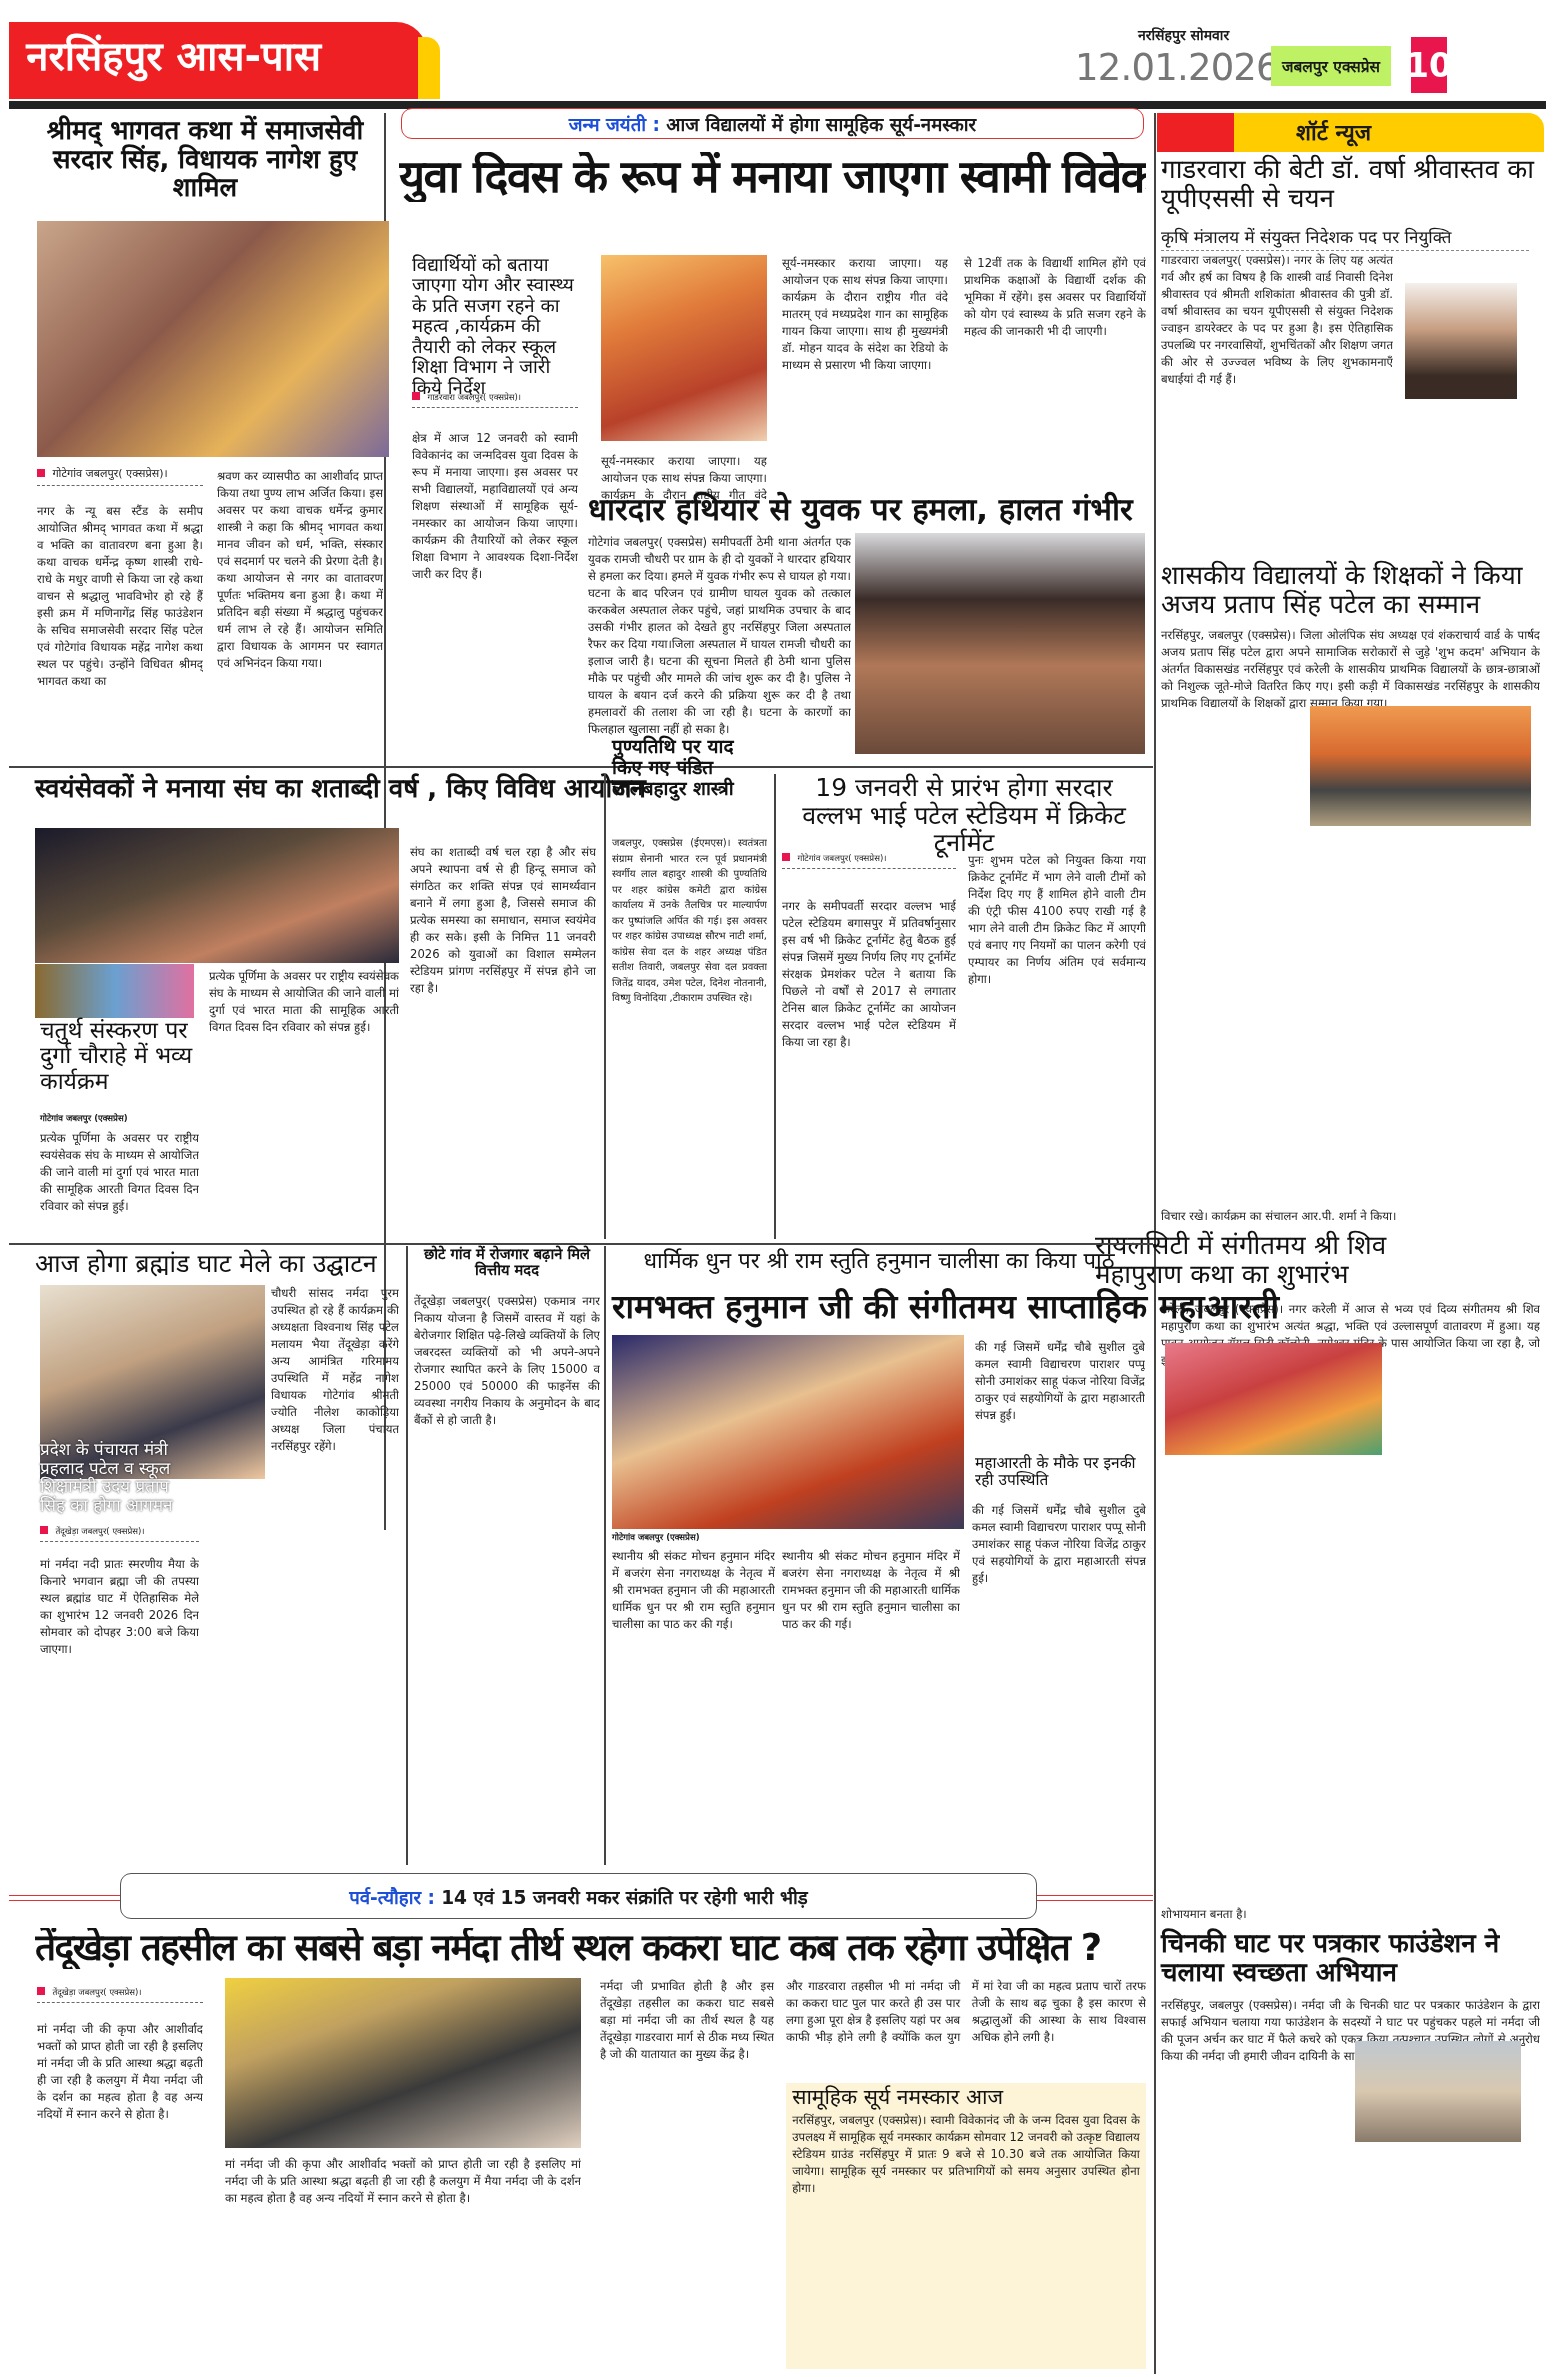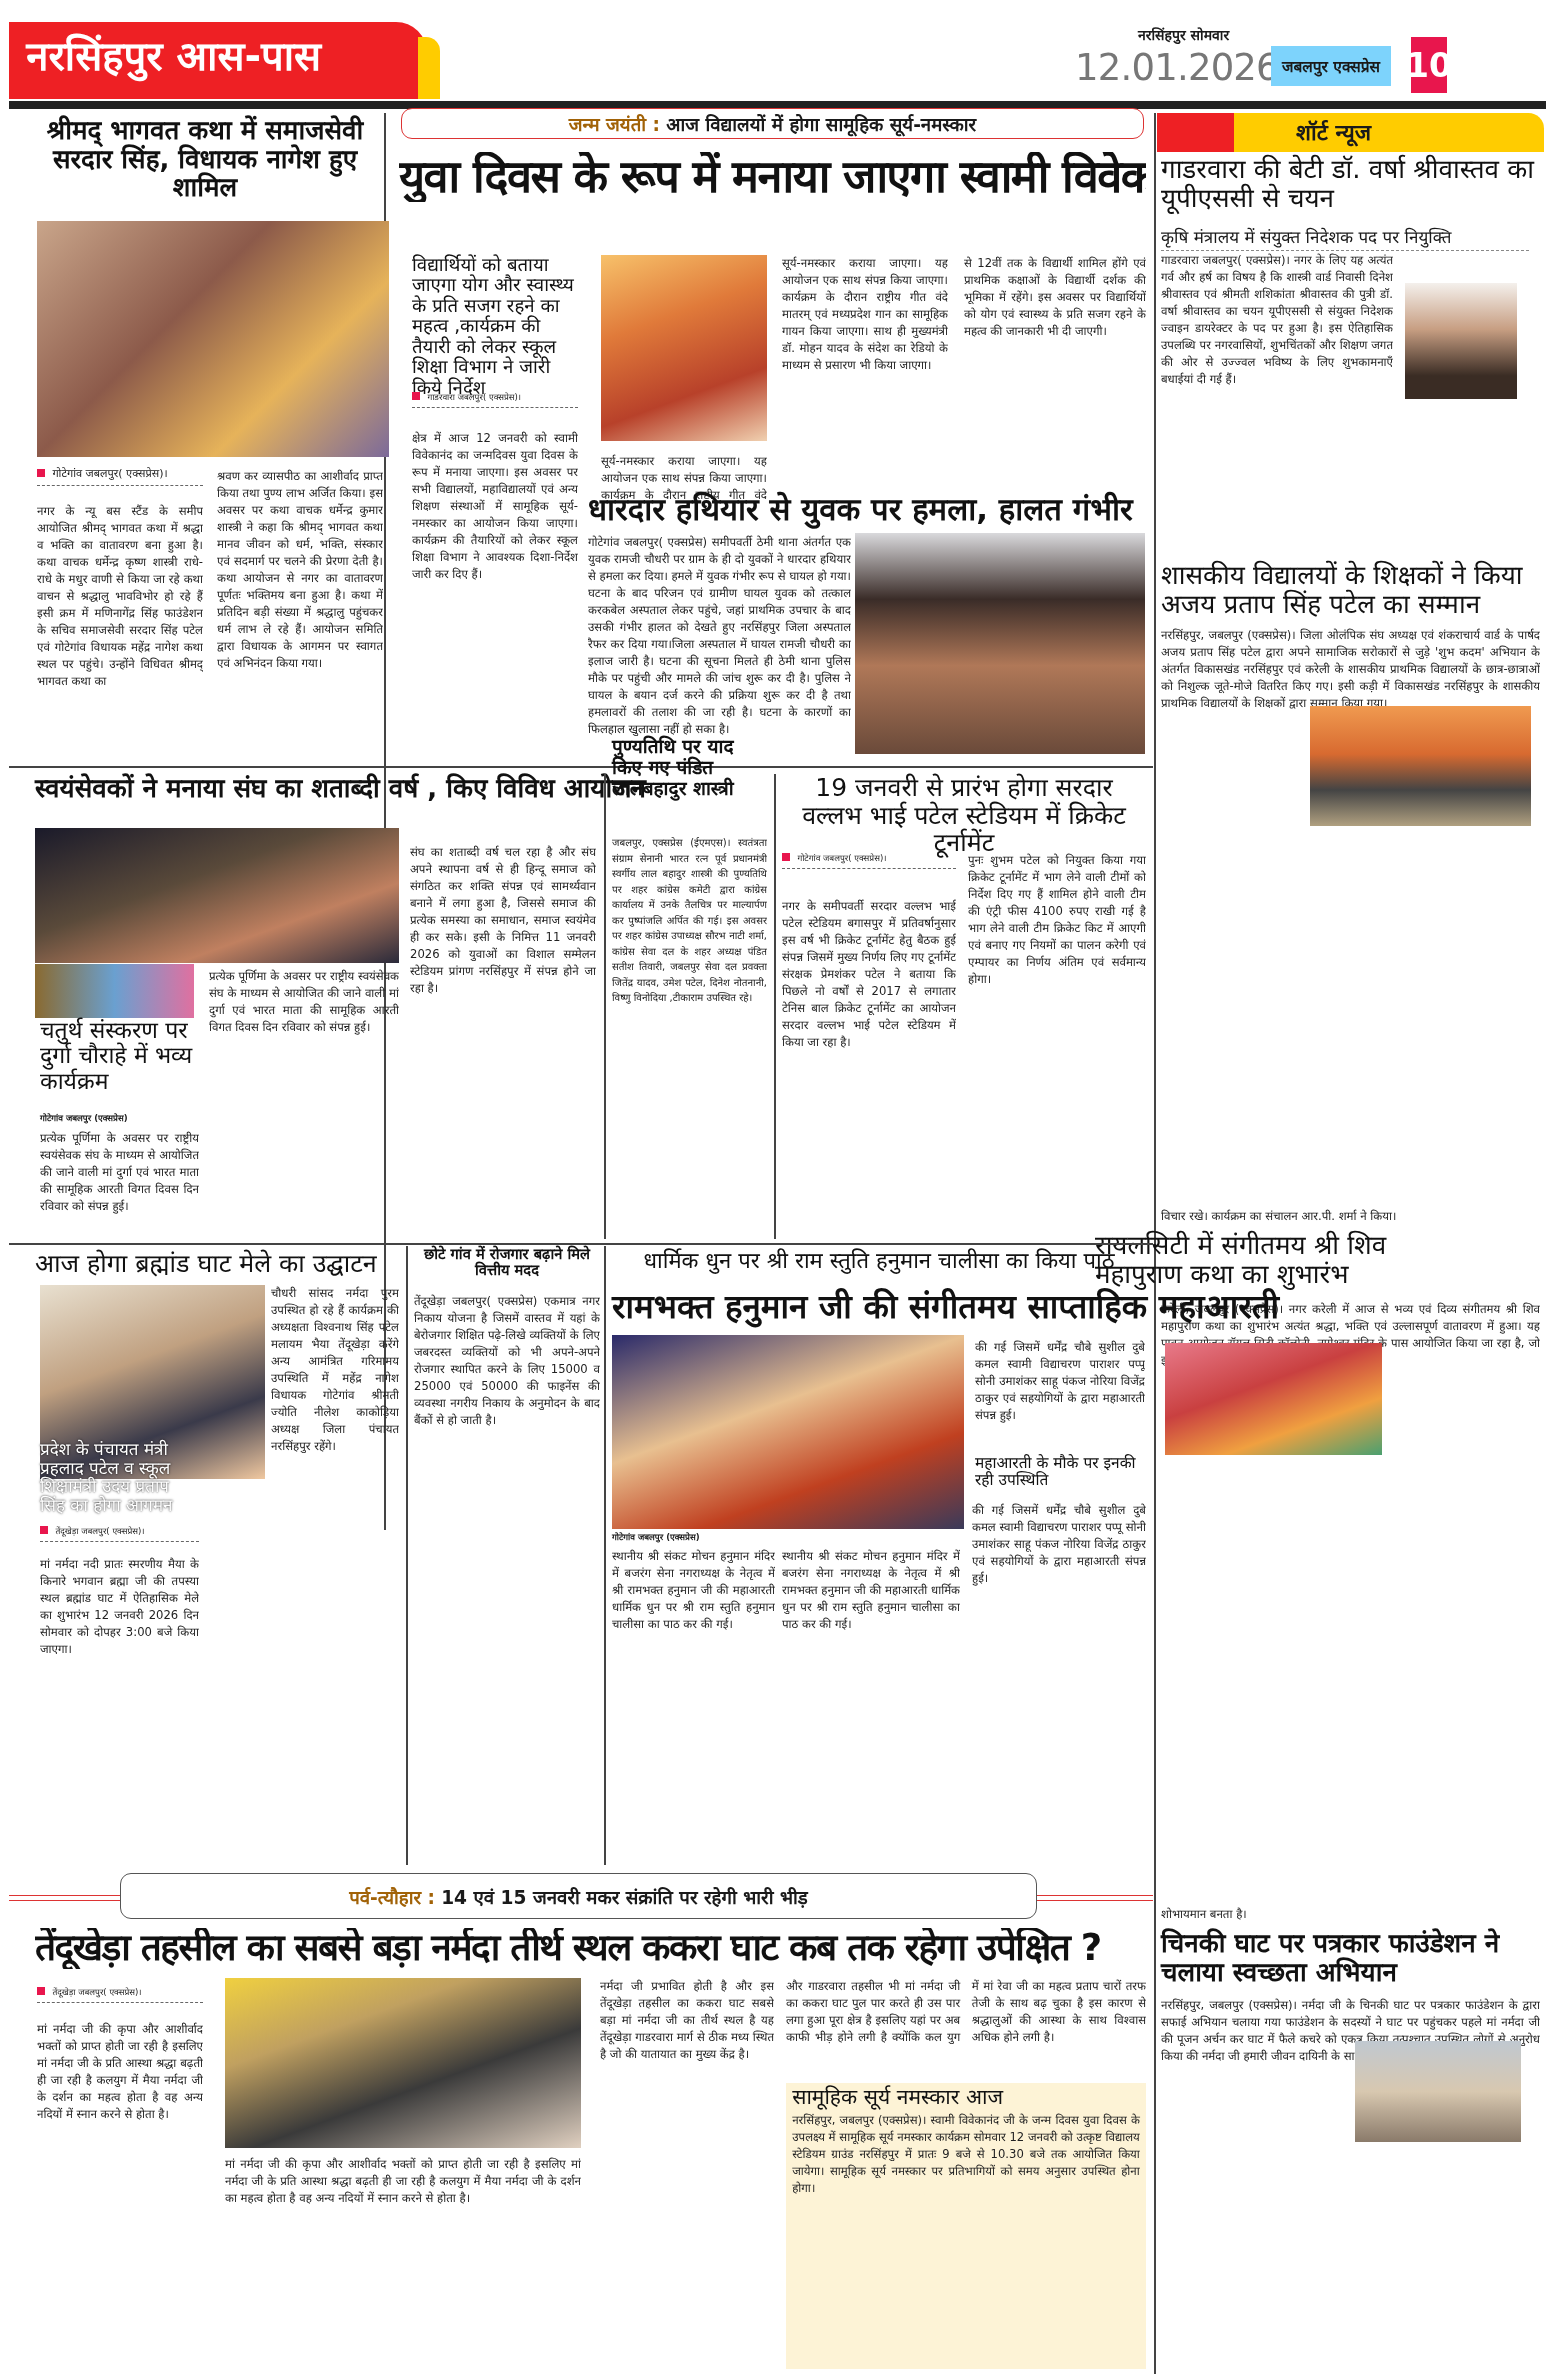--- a/index.html
+++ b/index.html
@@ -2,33 +2,33 @@
 <html style="font-size:12.4px"><head>
 <meta charset="utf-8">
 <style>
 *{box-sizing:border-box;margin:0;padding:0}
 body{width:1555px;height:2377px;background:#fff;font-family:"DejaVu Sans",sans-serif;color:#1a1a1a;position:relative;overflow:hidden}
 .abs{position:absolute}
 .mast-red{left:9.3px;top:22px;width:418px;height:77px;background:#ee2024;border-radius:0 31px 0 0;color:#fff;font-size:40px;font-weight:bold;padding:14px 0 0 17px;line-height:1}
 .mast-yellow{left:418px;top:37px;width:22px;height:62px;background:#ffcc00;border-radius:0 14px 0 0}
 .dayline{left:1138px;top:25px;font-size:14px;font-weight:bold}
 .dateline{left:1075px;top:46px;font-size:37px;color:#777;letter-spacing:-0.8px}
-.brand{left:1271px;top:46px;width:120px;height:40px;background:#7dd3fc;font-size:15.5px;font-weight:bold;display:flex;align-items:center;justify-content:center}
+.brand{left:1271px;top:46px;width:120px;height:40px;background:#bef264;font-size:15.5px;font-weight:bold;display:flex;align-items:center;justify-content:center}
 .pageno{left:1411px;top:37px;width:36px;height:56px;background:#e8164d;color:#fff;font-size:33px;font-weight:bold;display:flex;align-items:center;justify-content:center}
 .topbar{left:9.3px;top:101px;width:1537px;height:7.7px;background:#222}
 .vline{width:1.5px;background:#444}
 .hline{height:1.5px;background:#444}
 .head{font-weight:bold;line-height:1.1;color:#111}
 .body{font-size:11.6px;line-height:17px;text-align:justify;color:#222}
 .photo{background:linear-gradient(135deg,#c9a58a,#8c5a4a 40%,#e6b35a 70%,#7c6a9a)}
 .byline{font-size:11px;font-weight:normal;border-bottom:0.8px dashed #666;padding-bottom:4.6px}
 .byline::before{content:"";display:inline-block;width:7.7px;height:7.7px;background:#e8164d;margin-right:7.7px}
 .caption{font-size:8.5px;font-weight:bold;color:#222}
 .pill{border:1.5px solid #d33;border-radius:11px;display:flex;align-items:center;justify-content:center;font-size:18.6px;font-weight:bold}
-.pill .tag{color:#a16207;margin-right:6.2px}
+.pill .tag{color:#1d4ed8;margin-right:6.2px}
 .shortnews{left:1157px;top:113px;width:387px;height:39px;background:#ffcc00;border-radius:0 15.5px 0 0;display:flex}
 .shortnews .red{width:77px;background:#ee2024}
 .shortnews .lbl{flex:1;text-align:center;font-size:22px;font-weight:bold;line-height:39px;padding-right:111px}
 .hindi-sub{font-size:17px;border-bottom:0.8px dashed #888;padding-bottom:1.5px}
 .ybox{background:#fdf3d6}
 </style>
 </head>
 <body>
 
 <div class="abs mast-red">नरसिंहपुर आस-पास</div>

